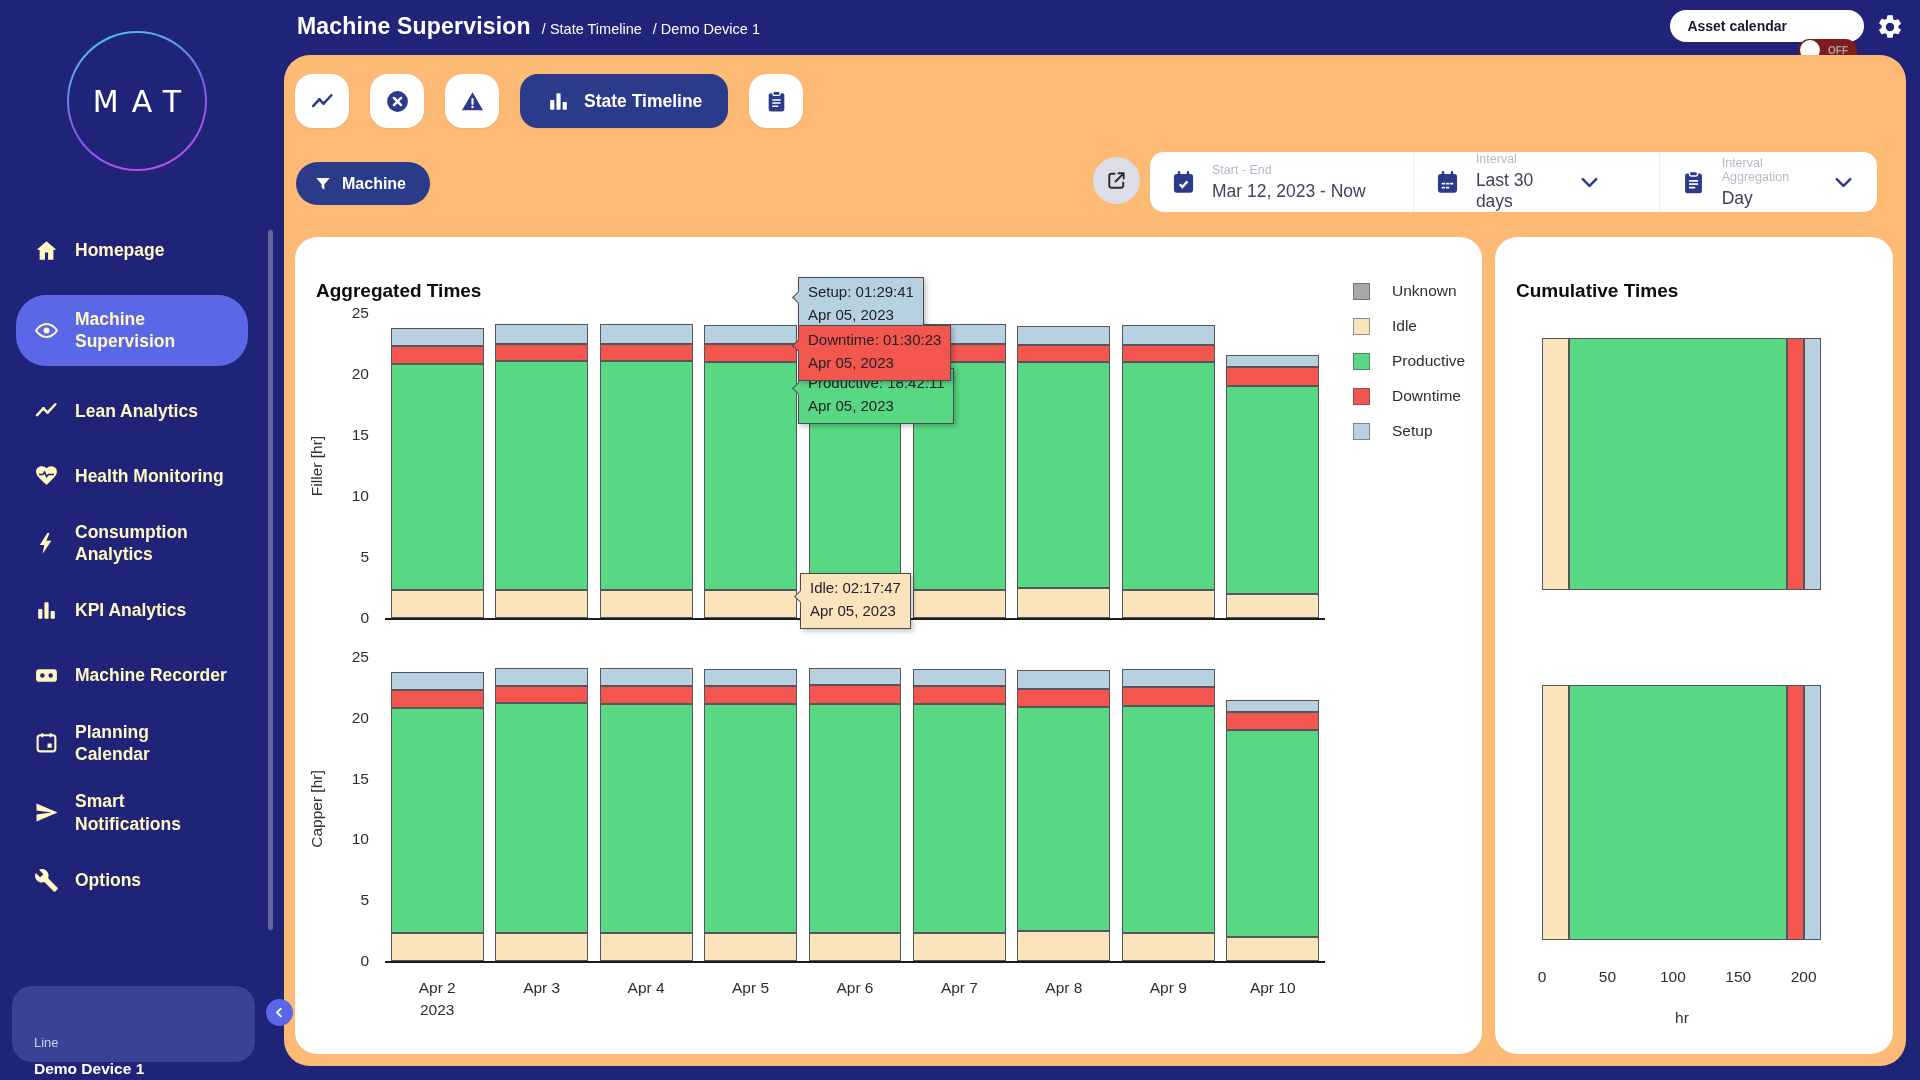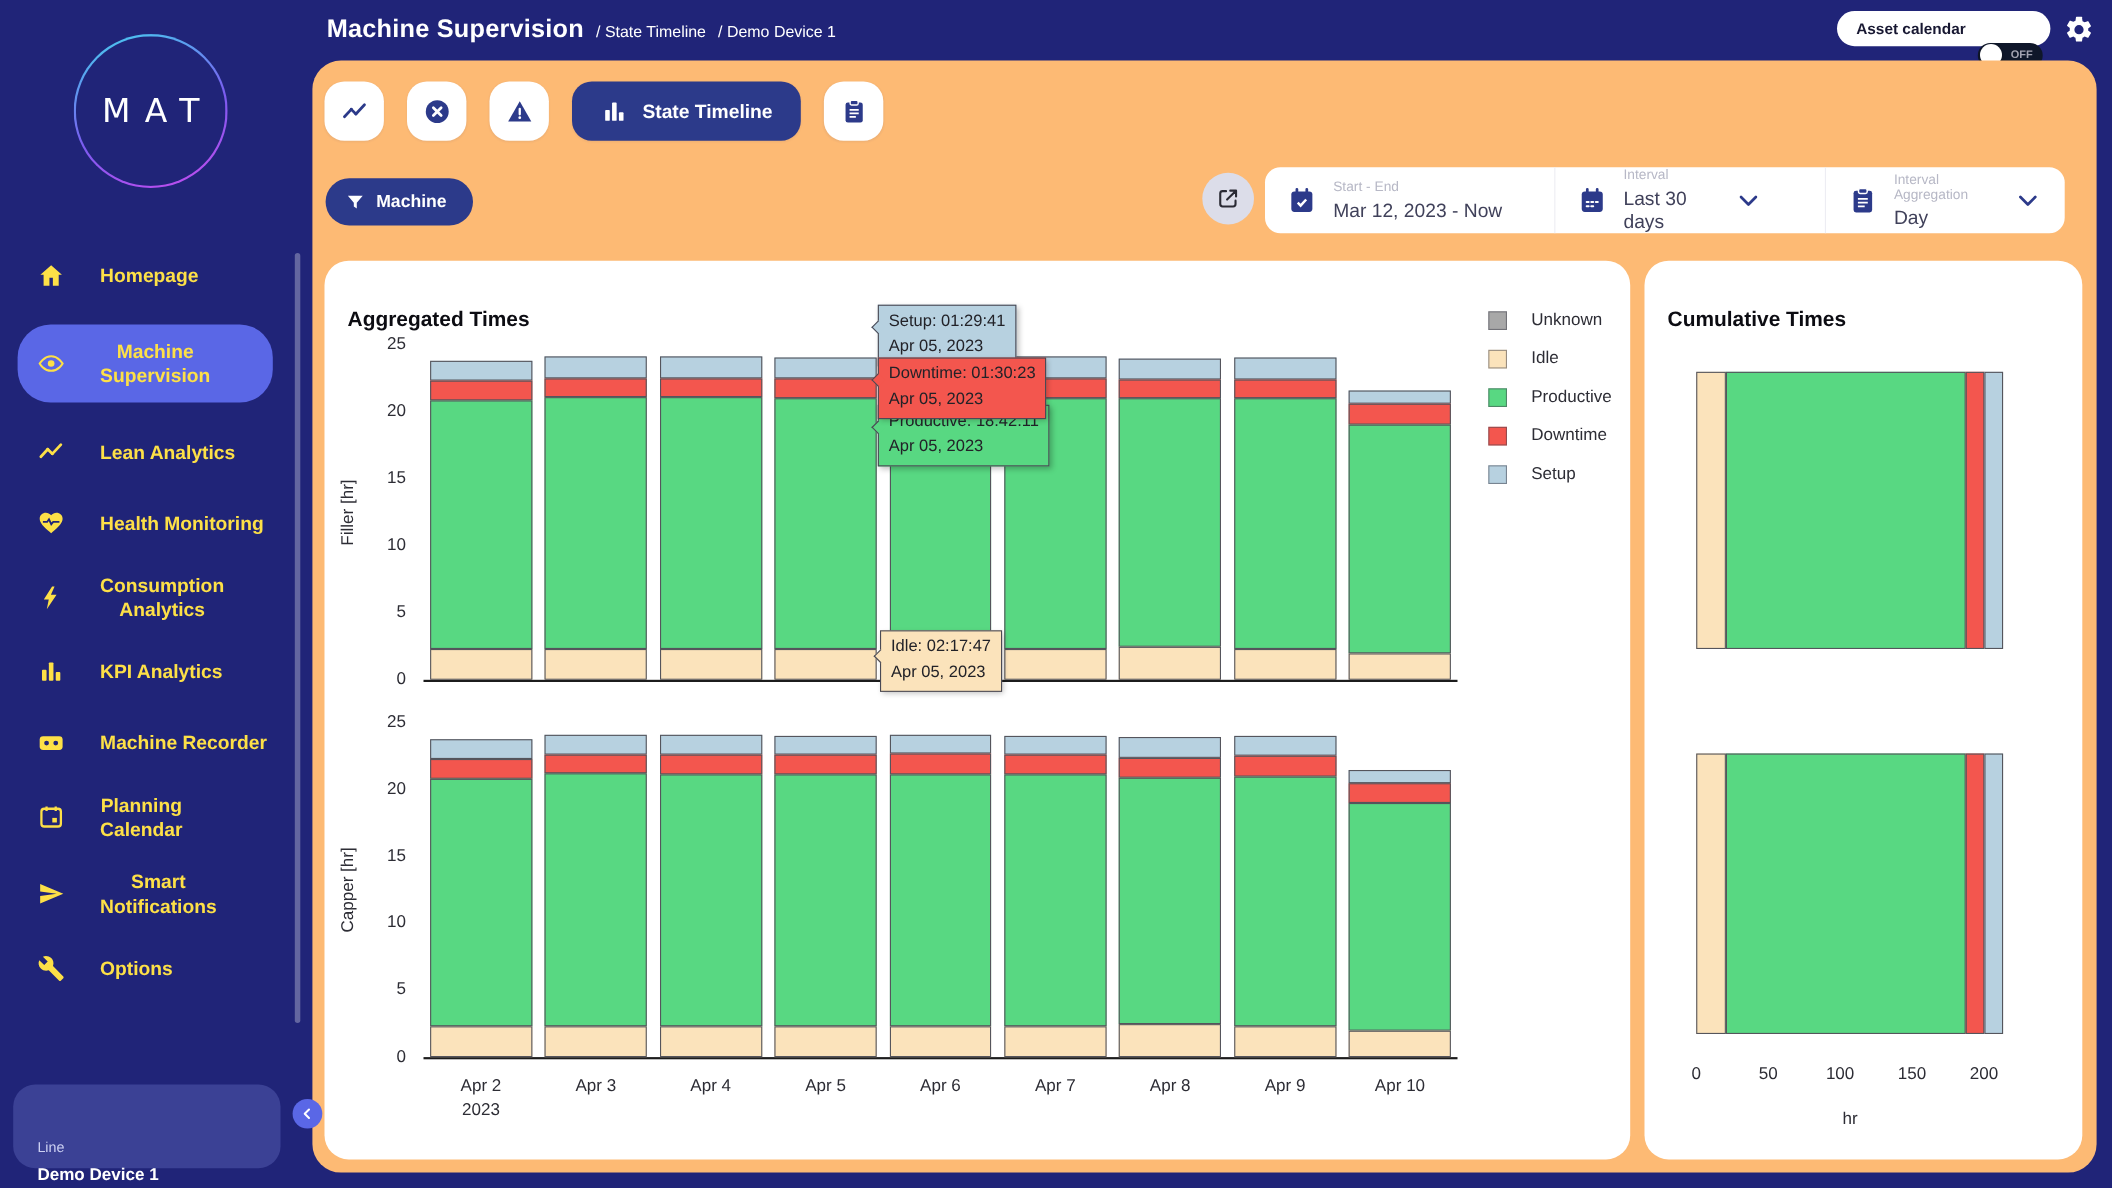--- a/index.html
+++ b/index.html
@@ -10,22 +10,22 @@
   
   .sidebar { position:absolute; left:0; top:0; width:284px; height:100%; }
   .logo { position:absolute; left:67px; top:31px; width:140px; height:140px; border-radius:50%;
           border:2px solid transparent;
           background:linear-gradient(#202478,#202478) padding-box,
                      linear-gradient(160deg,#43d4ef 0%,#7b5bf0 55%,#c94bef 100%) border-box;
           display:flex; align-items:center; justify-content:center; }
   .logo span { color:#fff; font-family:"DejaVu Sans", sans-serif; font-weight:400; font-size:30px;
                letter-spacing:13px; padding-left:13px; }
   .nav { position:absolute; left:0; top:230px; width:266px; display:flex; flex-direction:column; gap:25px; }
-  .nav-item { display:flex; align-items:center; gap:32px; padding-left:34px; min-height:40px;
-              color:#fde047; font-weight:700; font-size:17.5px; line-height:1.28; cursor:pointer;text-align:center; }
+  .nav-item { display:flex; align-items:center; gap:16px; padding-left:34px; min-height:40px;
+              color:#fef9c3; font-weight:700; font-size:17.5px; line-height:1.28; cursor:pointer; }
   .nav-item .nav-label { white-space:pre-line; }
   .nav-item .ic { width:25px; height:25px; flex:none; }
   .nav-item.active { background:#5a67e6; border-radius:30px; margin:0 18px 0 16px; padding:13px 0 13px 18px; }
   .nav-scroll { position:absolute; right:11px; top:230px; width:5px; height:700px;
                 background:rgba(255,255,255,.30); border-radius:3px; }
   .device-card { position:absolute; left:12px; top:986px; width:243px; height:76px; background:#3b4195;
                  border-radius:20px; padding:13px 0 0 22px; cursor:pointer; }
   .device-label { color:#ccd0f2; font-size:13px;margin-top:36px; }
   .device-value { color:#fff; font-size:15.5px; font-weight:600; margin-top:10px; }
   .collapse-btn { position:absolute; left:266px; top:999px; width:27px; height:27px; border-radius:50%;
@@ -33,21 +33,21 @@
                   justify-content:center; cursor:pointer; z-index:6; }
   .collapse-btn .ic { width:17px; height:17px; }
 
   
   .header-title { position:absolute; left:297px; top:13px; display:flex; align-items:baseline; gap:11px; color:#fff; }
   .header-title h1 { font-size:23px; font-weight:800; letter-spacing:.2px; }
   .crumb { font-size:14.5px; font-weight:500; color:#fff; cursor:pointer;text-align:right; }
   .asset-pill { position:absolute; right:56px; top:10px; height:32px; background:#fff; border-radius:16px;
                 display:flex; align-items:center; gap:11px; padding:0 7px 0 17px; }
   .asset-label { font-size:14px; font-weight:700; color:#181832; }
-  .toggle { position:relative; width:59px; height:23px; background:#0f172a; border-radius:12px; cursor:pointer;margin-top:48px; }
+  .toggle { position:relative; width:59px; height:23px; background:#7f1d1d; border-radius:12px; cursor:pointer;margin-top:48px; }
   .knob { position:absolute; left:2px; top:1.5px; width:20px; height:20px; border-radius:50%;
           background:#fff; box-shadow:0 1px 3px rgba(0,0,0,.35); }
   .toggle-state { position:absolute; right:9px; top:50%; transform:translateY(-50%); font-size:10px;
                   font-weight:700; color:#a3a3b1; }
   .gear-btn { position:absolute; right:16px; top:13px; width:28px; height:28px; color:#fff; background:none;
               border:none; cursor:pointer; }
 
   
   .main { position:absolute; left:284px; top:55px; right:14px; bottom:14px; background:#fdba74; border-radius:26px; }
   .tabs { position:absolute; left:11px; top:19px; display:flex; gap:21px; align-items:center; }

